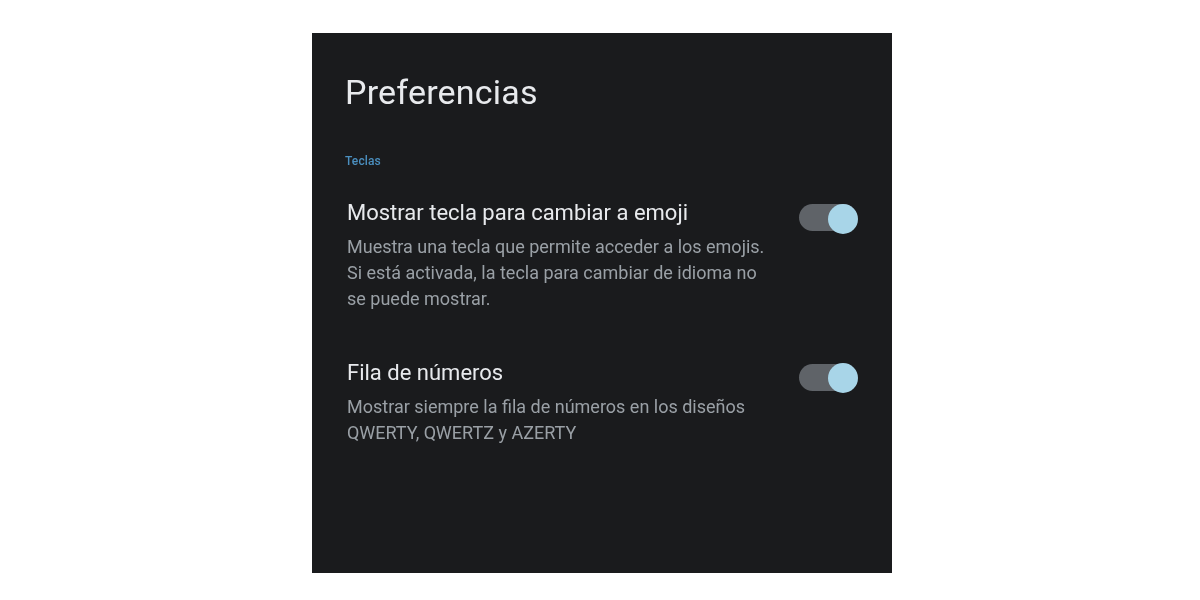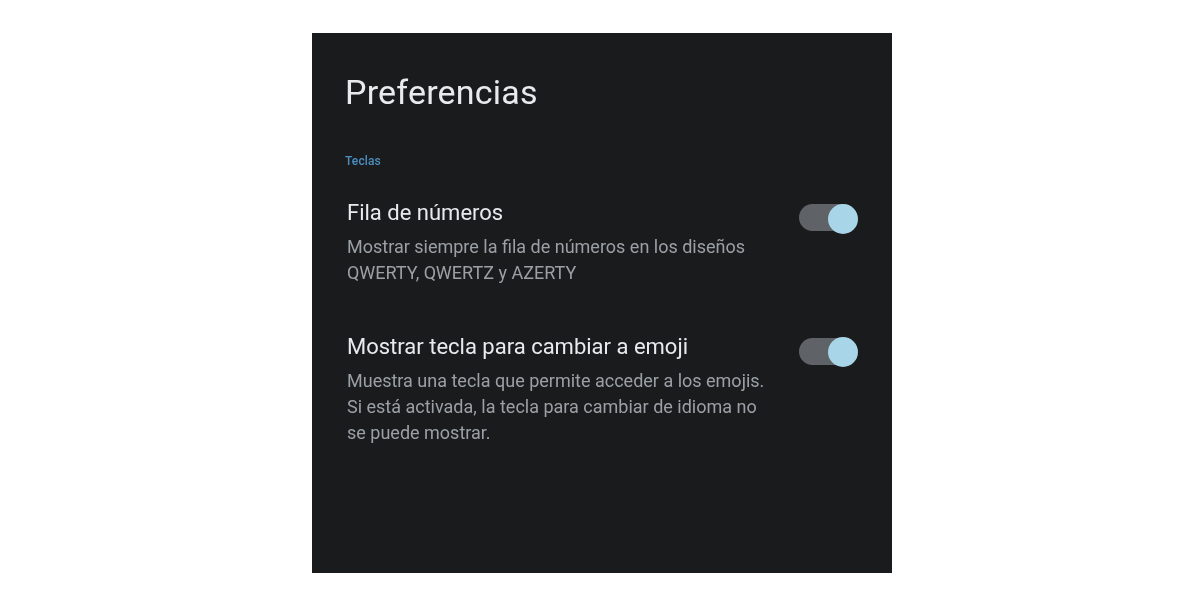--- a/index.html
+++ b/index.html
@@ -96,34 +96,34 @@
 </head>
 <body>
 
 <div class="panel">
   <h1 class="page-title">Preferencias</h1>
 
   <div class="section-header">Teclas</div>
 
   <div class="setting-row">
     <div class="setting-text">
-      <div class="setting-title">Fila de números</div>
-      <div class="setting-description">Mostrar siempre la fila de números en los diseños QWERTY, QWERTZ y AZERTY</div>
+      <div class="setting-title">Mostrar tecla para cambiar a emoji</div>
+      <div class="setting-description">Muestra una tecla que permite acceder a los emojis. Si está activada, la tecla para cambiar de idioma no se puede mostrar.</div>
     </div>
     <div class="toggle-wrapper">
       <div class="toggle">
         <div class="toggle-knob"></div>
       </div>
     </div>
   </div>
 
   <div class="setting-row">
     <div class="setting-text">
-      <div class="setting-title">Mostrar tecla para cambiar a emoji</div>
-      <div class="setting-description">Muestra una tecla que permite acceder a los emojis. Si está activada, la tecla para cambiar de idioma no se puede mostrar.</div>
+      <div class="setting-title">Fila de números</div>
+      <div class="setting-description">Mostrar siempre la fila de números en los diseños QWERTY, QWERTZ y AZERTY</div>
     </div>
     <div class="toggle-wrapper">
       <div class="toggle">
         <div class="toggle-knob"></div>
       </div>
     </div>
   </div>
 </div>
 
 </body></html>

